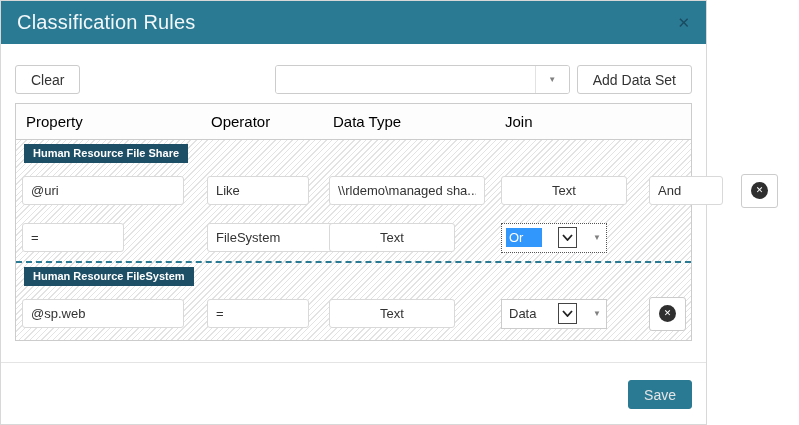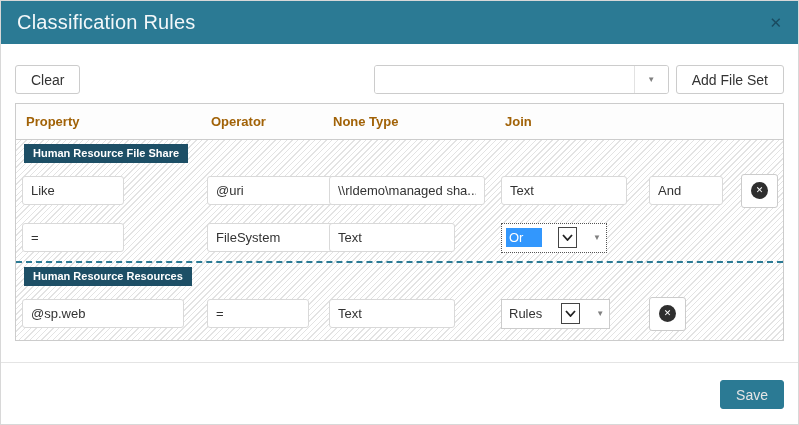--- a/index.html
+++ b/index.html
@@ -2,48 +2,48 @@
 <html style="--accent: #2b7a94; --badge: #1d4f66; --selection: #3297fd; --border: #cccccc; --hatchline: #e3e3e3;"><head>
 <meta charset="utf-8">
 <style>
   :root{
     --accent:#2b7a94; --badge:#1d4f66; --selection:#3297fd;
     --border:#cccccc; --hatchline:#e3e3e3; --text:#333333;
   }
   *{box-sizing:border-box;margin:0;padding:0;}
   html,body{width:799px;height:425px;overflow:hidden;}
   body{font-family:"Liberation Sans","DejaVu Sans",sans-serif;background:#ffffff;color:var(--text);}
-  .dialog{width:799px;height:425px;background:#fff;border:1px solid #d8d8d8;display:flex;flex-direction:column;}
+  .dialog{width:707px;height:425px;background:#fff;border:1px solid #d8d8d8;display:flex;flex-direction:column;}
 
   
   .titlebar{height:43px;background:var(--accent);display:flex;align-items:center;justify-content:space-between;padding:0 16px;flex:0 0 auto;}
   .title{color:#f2f7f9;font-size:20px;font-weight:400;letter-spacing:.2px;}
   .close{color:#1a4b60;font-size:15px;font-weight:bold;cursor:pointer;line-height:1;}
 
   
   .toolbar{display:flex;justify-content:space-between;align-items:center;margin:21px 14px 0 14px;flex:0 0 auto;}
   .btn{display:inline-flex;align-items:center;justify-content:center;background:#fff;border:1px solid var(--border);border-radius:3px;font-size:14px;color:var(--text);height:29px;padding:0 15px;cursor:pointer;}
   .toolbar-right{display:flex;align-items:center;gap:7px;}
   .combobox{display:flex;align-items:stretch;width:295px;height:29px;border:1px solid var(--border);border-radius:3px;background:#fff;overflow:hidden;}
   .combobox input{flex:1;border:0;outline:none;font-size:13px;padding:0 8px;font-family:inherit;color:var(--text);}
   .combobox .arrow-seg{width:34px;display:flex;align-items:center;justify-content:center;border-left:1px solid #e2e2e2;background:#fff;cursor:pointer;}
   .tri{font-size:8px;color:#808080;line-height:1;}
 
   
   .rules-table{margin:9px 14px 0 14px;border:1px solid var(--border);flex:0 0 auto;}
   .grid{display:grid;grid-template-columns:185px 122px 172px 148px 92px 1fr;align-items:center;}
-  .thead{height:36px;background:#fdfdfd;border-bottom:1px solid var(--border);font-weight:bold;font-size:13px;color:#a16207;}
+  .thead{height:36px;background:#fdfdfd;border-bottom:1px solid var(--border);font-weight:normal;font-size:15px;color:#000000;}
   .thead .cell{padding-left:10px;}
   .tbody{background:repeating-linear-gradient(135deg,#ffffff 0 3px,var(--hatchline) 3px 4px);padding-bottom:3px;}
   .group-row{height:27px;display:flex;align-items:center;padding-left:8px;}
   .badge{background:var(--badge);color:#fff;font-size:11px;font-weight:bold;padding:4px 9px;line-height:1;}
   .rule-row{height:47px;}
   .cell{padding-left:6px;}
   .tinput{height:29px;border:1px solid #d9d9d9;border-radius:3px;background:#fff;font-size:13px;color:var(--text);padding:0 8px;font-family:inherit;outline:none;}
-  .w-prop{width:162px;} .w-op{width:102px;} .w-val{width:156px;} .w-dt{width:126px;} .w-join{width:74px;}
+  .w-prop{width:162px;} .w-op{width:102px;} .w-val{width:156px;} .w-dt{width:126px;text-align:center;} .w-join{width:74px;}
   .dashed-sep{border-top:2px dashed var(--accent);height:0;}
 
   
   .join-combo{display:inline-flex;align-items:center;background:#fff;border:1px solid var(--border);height:30px;padding:0 5px 0 4px;gap:16px;}
   .join-combo.focused{border:1px dotted #555;}
   .sel-text{font-size:13px;padding:2px 3px;min-width:36px;}
   .sel-text.highlight{background:var(--selection);color:#fff;}
   .sel-btn{width:19px;height:21px;border:1px solid #444;background:#fff;display:inline-flex;align-items:center;justify-content:center;cursor:pointer;}
   .sel-btn svg{display:block;}
 
@@ -69,42 +69,42 @@
 
   <div class="toolbar">
     <button class="btn">Clear</button>
     <div class="toolbar-right">
       <div class="combobox">
         <input type="text" value="" style="">
         <span class="arrow-seg">
           <span class="tri">▼</span>
         </span>
       </div>
-      <button class="btn">Add File Set</button>
+      <button class="btn">Add Data Set</button>
     </div>
   </div>
 
   <div class="rules-table">
     <div class="grid thead">
       <div class="cell">Property</div>
       <div class="cell">Operator</div>
-      <div class="cell">None Type</div>
+      <div class="cell">Data Type</div>
       <div class="cell">Join</div>
       <div class="cell"></div>
     </div>
 
     <div class="tbody">
 
       <div class="group-row">
         <span class="badge">Human Resource File Share</span>
       </div>
 
       <div class="grid rule-row">
+        <div class="cell"><input class="tinput w-prop" value="@uri" style=""></div>
         <div class="cell"><input class="tinput w-op" value="Like" style=""></div>
-        <div class="cell"><input class="tinput w-prop" value="@uri" style=""></div>
         <div class="cell"><input class="tinput w-val" value="\\rldemo\managed sha..." style=""></div>
         <div class="cell"><input class="tinput w-dt" value="Text" style=""></div>
         <div class="cell"><input class="tinput w-join" value="And" style=""></div>
         <div class="cell">
           <button class="del-btn">
             <span class="del-circle">✕</span>
           </button>
         </div>
       </div>
 
@@ -122,30 +122,30 @@
             </span>
             <span class="tri">▼</span>
           </span>
         </div>
         <div class="cell"></div>
       </div>
 
       <div class="dashed-sep"></div>
 
       <div class="group-row">
-        <span class="badge">Human Resource Resources</span>
+        <span class="badge">Human Resource FileSystem</span>
       </div>
 
       <div class="grid rule-row">
         <div class="cell"><input class="tinput w-prop" value="@sp.web" style=""></div>
         <div class="cell"><input class="tinput w-op" value="=" style=""></div>
         <div class="cell"><input class="tinput w-dt" value="Text" style=""></div>
         <div class="cell">
           <span class="join-combo">
-            <span class="sel-text">Rules</span>
+            <span class="sel-text">Data</span>
             <span class="sel-btn">
               <svg width="11" height="7" viewBox="0 0 11 7">
                   <polyline points="1,1 5.5,6 10,1" fill="none" stroke="#222" stroke-width="1.8"></polyline>
                 </svg>
             </span>
             <span class="tri">▼</span>
           </span>
         </div>
         <div class="cell">
           <button class="del-btn">

